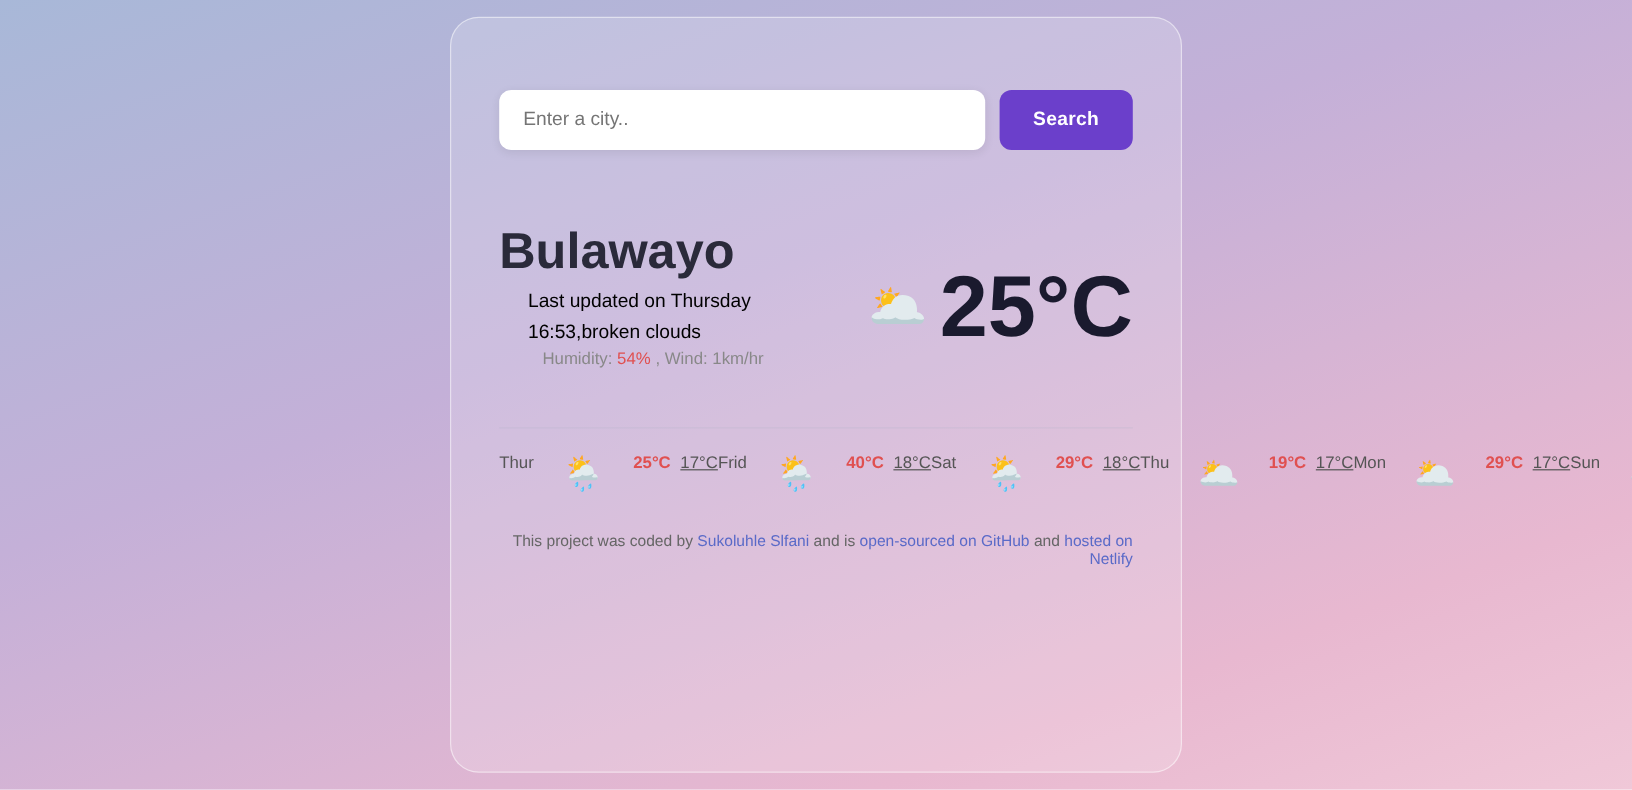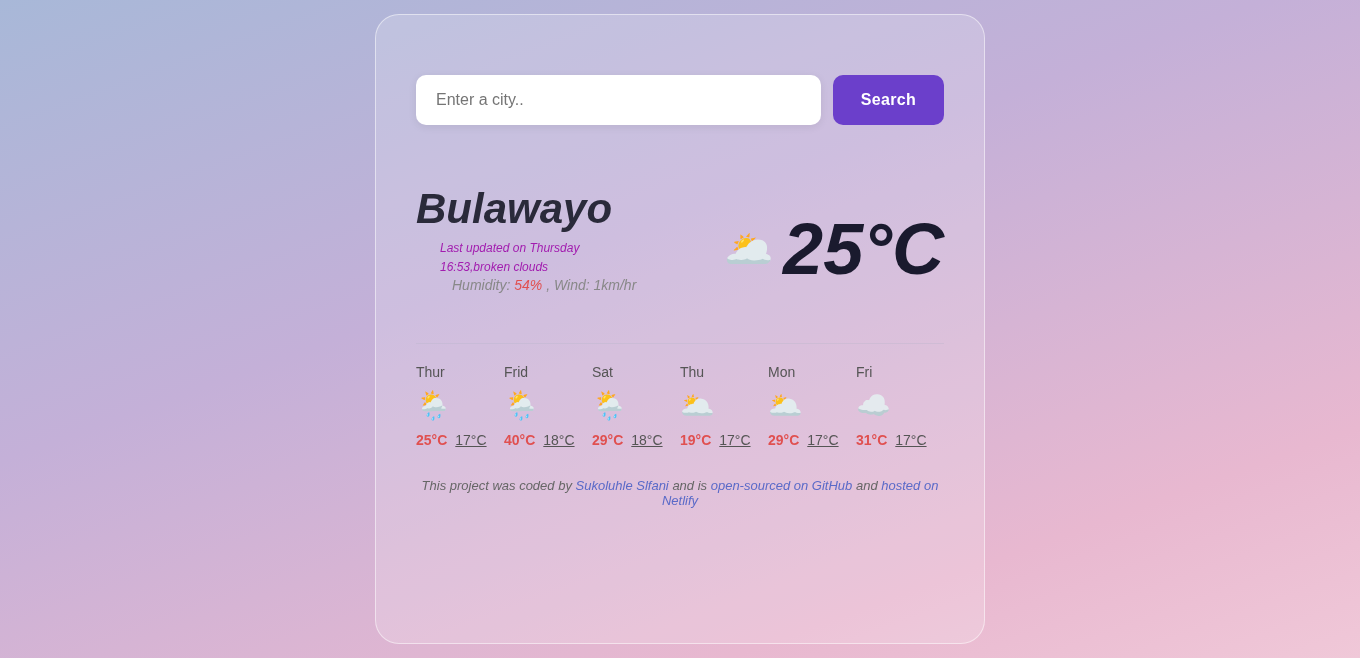--- a/index.html
+++ b/index.html
@@ -58,22 +58,22 @@
     }
 
     .city-name {
       font-size: 42px;
       font-weight: 700;
       color: #2a2a3a;
       margin-bottom: 6px;
     }
 
     .last-updated {
-      color: #a21caf;
-      font-size: 12px;
+      color: #000000;
+      font-size: 16px;
       line-height: 1.6;
       margin-left: 24px;
       margin-bottom: 0;
     }
 
     .humidity-wind {
       color: #888;
       font-size: 14px;
       margin-left: 36px;
       margin-bottom: 20px;
@@ -81,21 +81,20 @@
 
     .humidity-value {
       color: #e05050;
     }
 
     .current-weather-row {
       display: flex;
       align-items: center;
       justify-content: center;
       margin-bottom: 30px;
-      font-style: italic;
     }
 
     .current-left {
       flex: 1;
     }
 
     .current-right {
       display: flex;
       align-items: center;
       gap: 10px;
@@ -117,23 +116,22 @@
       display: flex;
       gap: 0;
       border-top: 1px solid rgba(180,180,200,0.3);
       padding-top: 20px;
       margin-bottom: 30px;
     }
 
     .forecast-day {
       flex: 1;
       display: flex;
-      flex-direction: column;
       align-items: flex-start;
-      gap: 8px;
+      gap: 24px;
     }
 
     .day-label {
       font-size: 14px;
       color: #555;
       font-weight: 500;
     }
 
     .day-icon {
       font-size: 28px;
@@ -155,22 +153,21 @@
 
     .temp-low {
       color: #555;
       font-size: 14px;
       text-decoration: underline;
     }
 
     .footer {
       font-size: 13px;
       color: #666;
-      text-align: center;
-      font-style: italic;
+      text-align: right;
     }
 
     .footer a {
       color: #5a6ac8;
       text-decoration: none;
     }
   </style>
 </head>
 <body>
 
@@ -239,21 +236,21 @@
     </div>
       <div class="forecast-day">
       <span class="day-label">Mon</span>
       <span class="day-icon">🌥️</span>
       <div class="day-temps">
         <span class="temp-high">29°C</span>
         <span class="temp-low">17°C</span>
       </div>
     </div>
       <div class="forecast-day">
-      <span class="day-label">Fri</span>
+      <span class="day-label">Sun</span>
       <span class="day-icon">☁️</span>
       <div class="day-temps">
         <span class="temp-high">31°C</span>
         <span class="temp-low">17°C</span>
       </div>
     </div>
     </div>
 
   <div class="footer">
     <span>This project was coded by </span>

